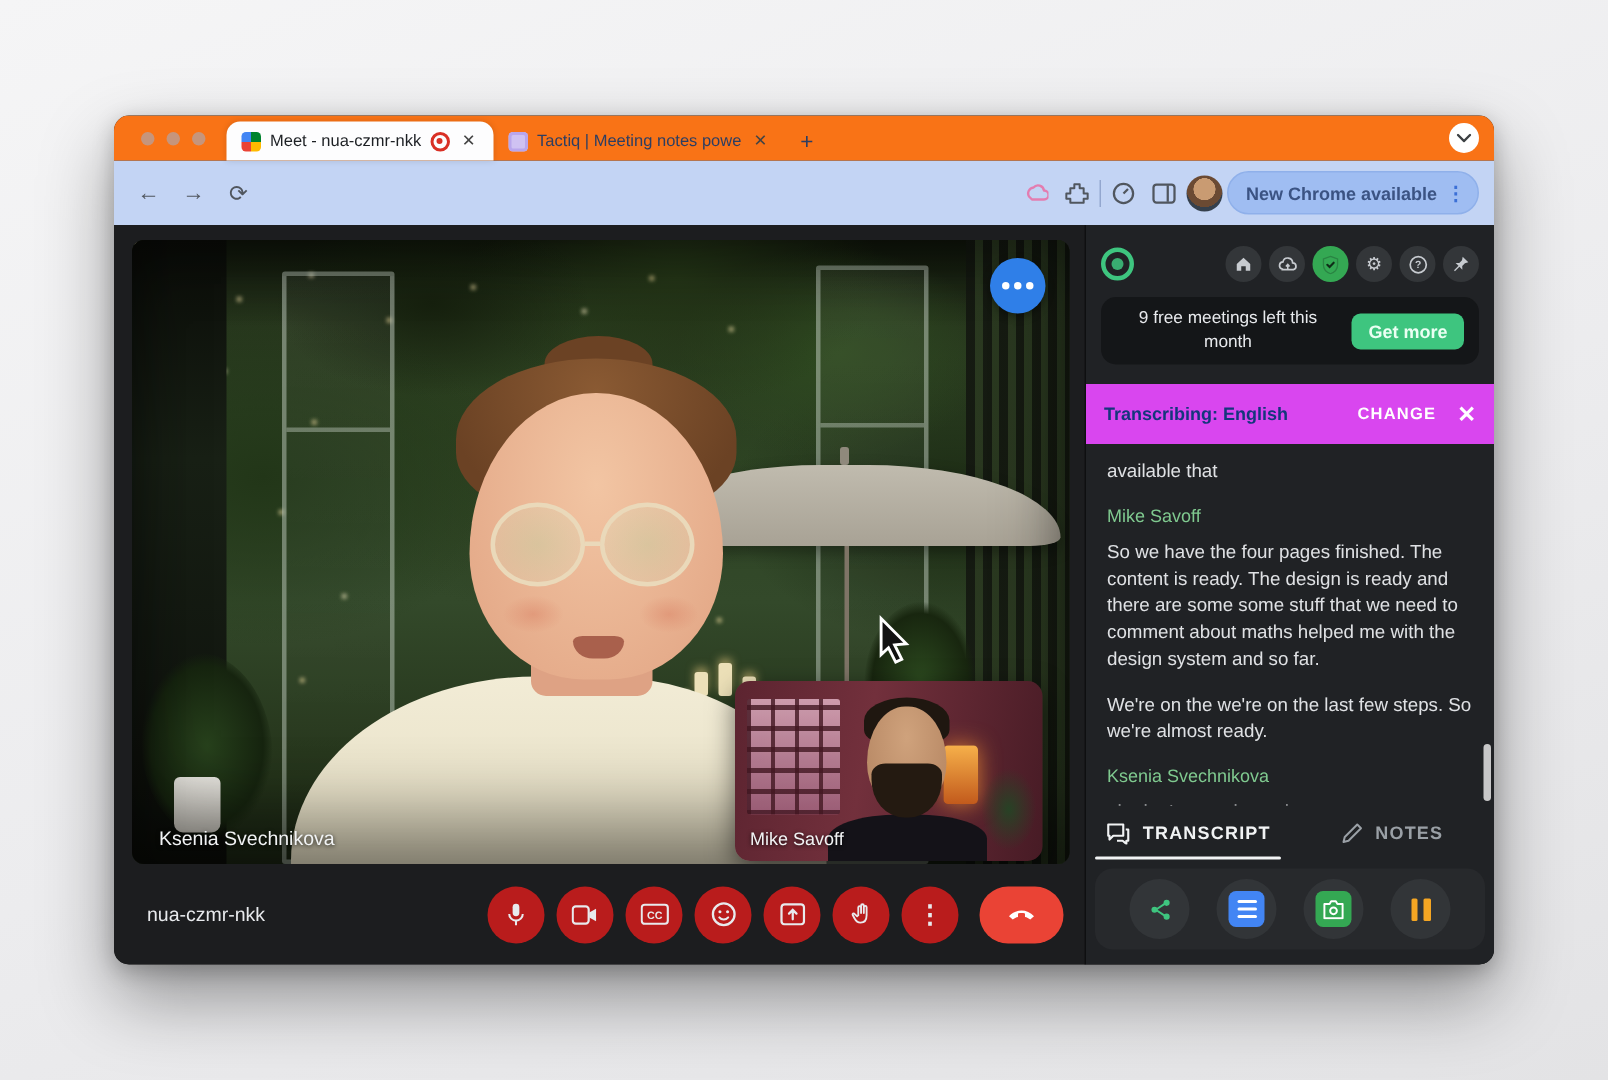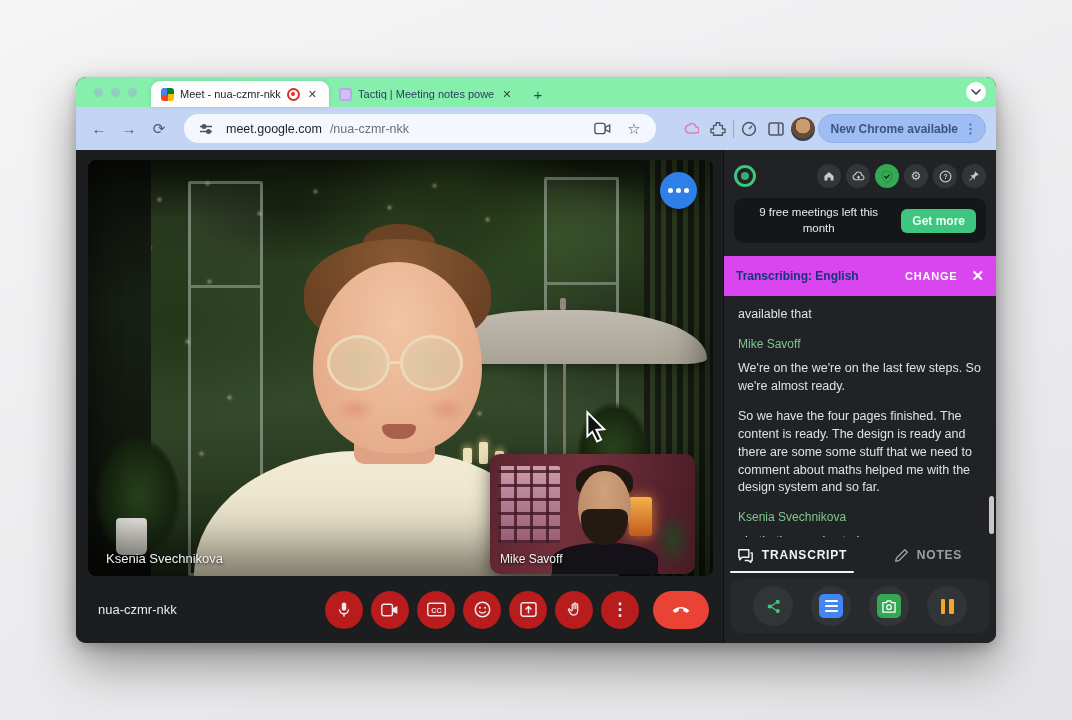--- a/index.html
+++ b/index.html
@@ -9,21 +9,21 @@
     background:linear-gradient(160deg,#f5f5f6 0%,#ececee 55%,#e3e3e5 100%);
     position:relative;
   }
   .window {
     position:absolute; left:76px; top:77px; width:920px; height:566px;
     border-radius:10px; overflow:hidden;
     box-shadow:0 22px 48px rgba(0,0,0,.38), 0 4px 14px rgba(0,0,0,.22);
     background:#1c1d1f;
   }
   
-  .tabbar { height:30px; background:#86efac; display:flex; align-items:flex-end; position:relative; }
+  .tabbar { height:30px; background:#f97316; display:flex; align-items:flex-end; position:relative; }
   .traffic { display:flex; gap:8px; align-items:center; height:100%; padding:0 14px 0 18px; }
   .traffic span { width:9px; height:9px; border-radius:50%; background:#9db0d2; opacity:.55; }
   .tab {
     display:flex; align-items:center; gap:6px; height:26px; padding:0 10px;
     font-size:11px; color:#2c3e63; max-width:205px; position:relative;
   }
   .tab.active {
     background:#fdfdfe; border-radius:9px 9px 0 0; color:#1d2024;
     box-shadow:0 0 4px rgba(0,0,0,.12);
   }
@@ -227,42 +227,20 @@
       <svg width="10" height="6" viewBox="0 0 10 6">
           <path d="M1 1l4 4 4-4" stroke="#3c4043" stroke-width="1.6" fill="none" stroke-linecap="round"></path>
         </svg>
     </div>
   </div>
 
   <div class="toolbar">
     <div class="nav-ic">←</div>
     <div class="nav-ic">→</div>
     <div class="nav-ic">⟳</div>
-    <div class="urlpill">
-      <span class="tbi">
-        <svg width="14" height="14" viewBox="0 0 14 14">
-            <g stroke="#50565e" stroke-width="1.4">
-              <line x1="1" y1="4.5" x2="13" y2="4.5"></line>
-              <line x1="1" y1="9.5" x2="13" y2="9.5"></line>
-              <circle cx="5" cy="4.5" r="1.8" fill="#50565e"></circle>
-              <circle cx="9.5" cy="9.5" r="1.8" fill="#50565e"></circle>
-            </g>
-          </svg>
-      </span>
-      <span class="url-host">meet.google.com</span>
-        <span class="url-path">/nua-czmr-nkk</span>
-      <span class="spacer"></span>
-      <span class="tbi">
-        <svg width="17" height="13" viewBox="0 0 20 14">
-            <rect x="1" y="1" width="12" height="12" rx="2.5" fill="none" stroke="#50565e" stroke-width="1.6"></rect>
-            <path d="M13.5 5.5L18.5 3v8l-5-2.5z" fill="none" stroke="#50565e" stroke-width="1.6"></path>
-          </svg>
-      </span>
-      <span class="tbi" style="font-size:15px;">☆</span>
-    </div>
     <div class="tb-right">
       <span class="tbi">
         <svg width="16" height="14" viewBox="0 0 16 14">
             <path d="M3 9a4 4 0 0 1 3-6 4 4 0 0 1 7 2 3 3 0 0 1 0 6H5z" fill="none" stroke="#e37db0" stroke-width="1.6" stroke-linejoin="round"></path>
           </svg>
       </span>
       <span class="tbi">
         <svg width="16" height="16" viewBox="0 0 18 18">
             <path d="M7 2h4v3h3v4h3v4h-3v3H4v-3H1V9h3V5h3z" fill="none" stroke="#50565e" stroke-width="1.5" stroke-linejoin="round"></path>
           </svg>
@@ -444,22 +422,22 @@
 
       <div class="banner">
         <span class="status">Transcribing: English</span>
         <span class="change">CHANGE</span>
         <span class="x">✕</span>
       </div>
 
       <div class="transcript">
         <div class="t-text">available that</div>
         <div class="t-speaker">Mike Savoff</div>
+        <div class="t-text">So we have the four pages finished. The content is ready. The design is ready and there are some some stuff that we need to comment about maths helped me with the design system and so far.</div>
         <div class="t-text">We're on the we're on the last few steps. So we're almost ready.</div>
-        <div class="t-text">So we have the four pages finished. The content is ready. The design is ready and there are some some stuff that we need to comment about maths helped me with the design system and so far.</div>
         <div class="t-speaker">Ksenia Svechnikova</div>
         <div class="t-text">oh, that's amazing to hear</div>
         <div class="scrollthumb"></div>
       </div>
 
       <div class="sb-tabs">
         <div class="sb-tab active">
           <svg width="17" height="15" viewBox="0 0 20 18">
               <path d="M2 2h12v9H6l-3 3v-3H2z" fill="none" stroke="#f1f3f4" stroke-width="1.7" stroke-linejoin="round"></path>
               <path d="M16 6h2v9h-1.5v2.5L13.5 15H9" fill="none" stroke="#f1f3f4" stroke-width="1.7" stroke-linejoin="round"></path>

